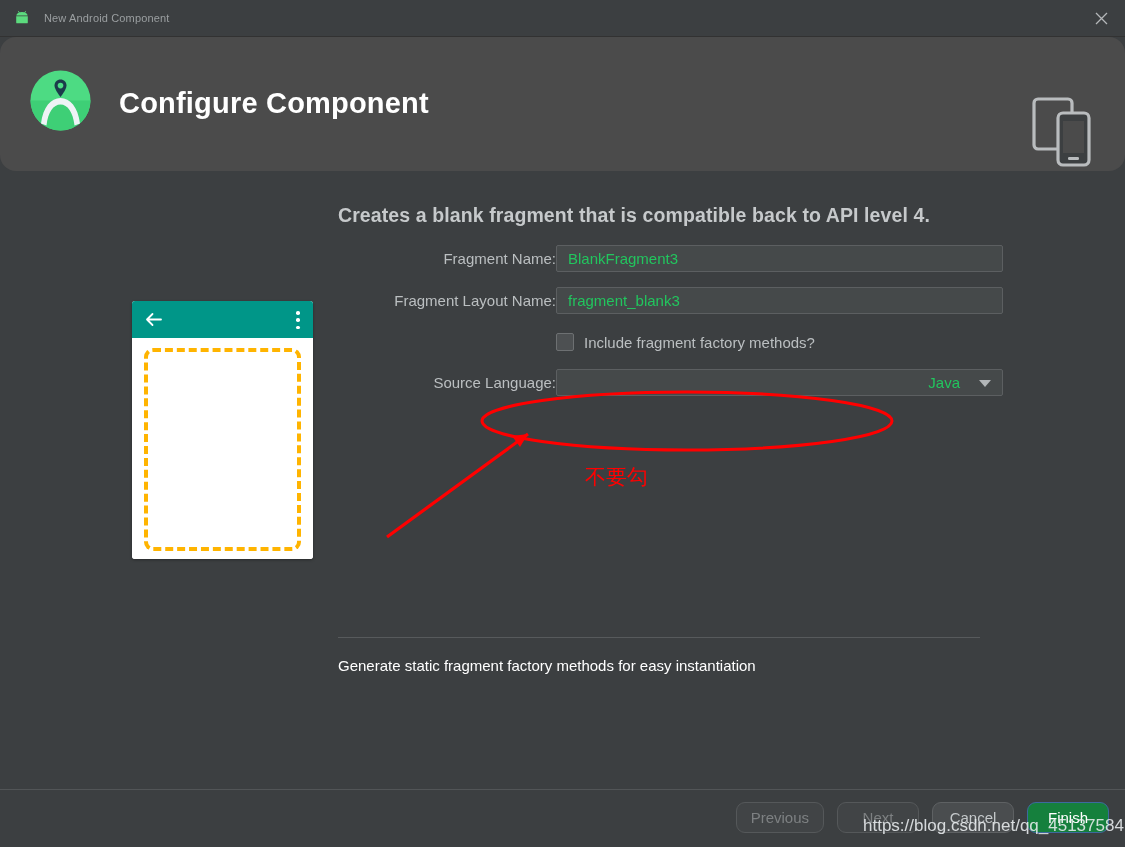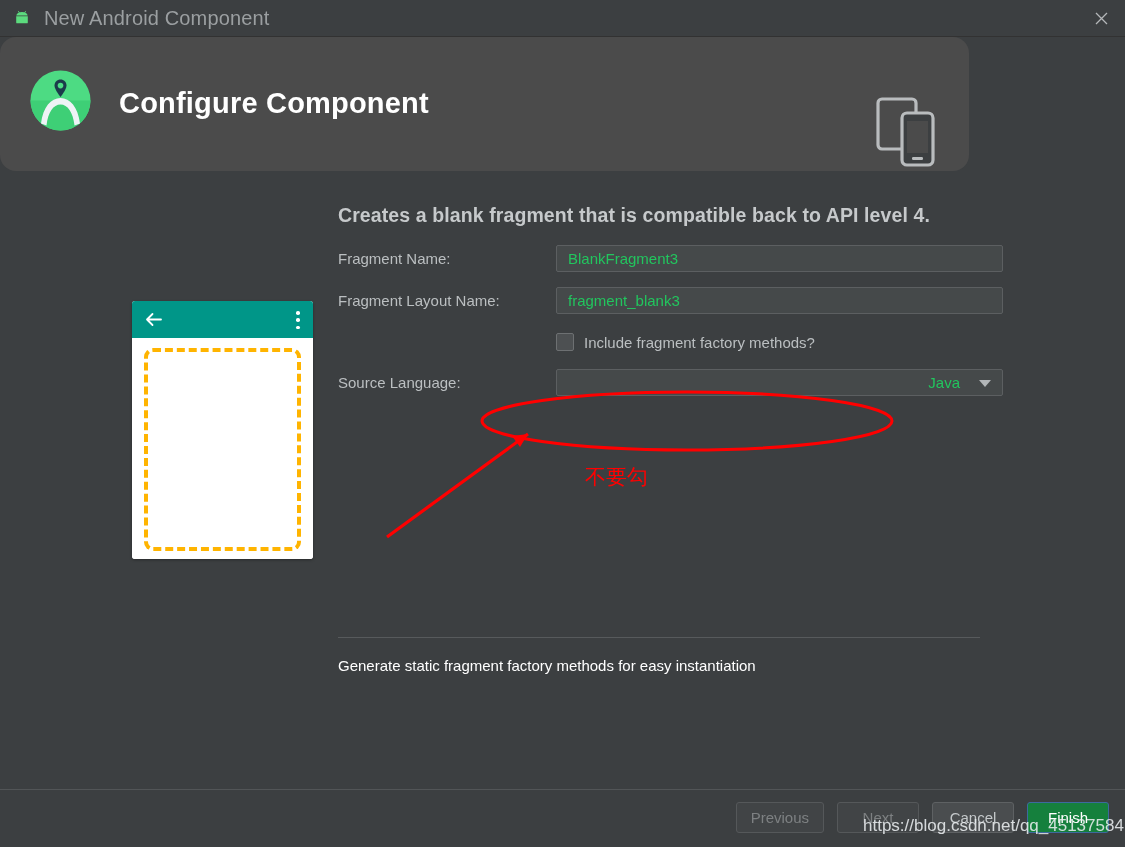--- a/index.html
+++ b/index.html
@@ -27,36 +27,36 @@
     align-items: center;
   }
   .titlebar-icon {
     margin-left: 12px;
     width: 20px; height: 20px;
     display: flex; align-items: center; justify-content: center;
   }
   .titlebar-title {
     margin-left: 12px;
     color: #9b9fa1;
-    font-size: 20px;
+    font-size: 11px;
     letter-spacing: .15px;
   }
   .titlebar-close {
     position: absolute;
     right: 0; top: 0;
     width: 48px; height: 36px;
     display: flex; align-items: center; justify-content: center;
     color: #b4b7b9;
   }
 
   
   .header {
     position: absolute;
     left: 0; top: 37px;
-    width: 969px; height: 134px;
+    width: 1125px; height: 134px;
     background: #4b4b4b;
     display: flex;
     align-items: center;
     border-radius: 16px;
   }
   .as-logo {
     position: absolute;
     left: 27px; top: 30px;
     width: 67px; height: 67px;
   }
@@ -148,20 +148,21 @@
     display: flex;
     align-items: center;
     margin-top: 14px;
     height: 28px;
   }
   .row-label {
     width: 218px;
     color: #bbbfc1;
     font-size: 15px;
     flex: none;
+    text-align: right;
   }
   .field {
     flex: 1;
     height: 27px;
     background: #45494a;
     border: 1px solid #5c5f61;
     border-radius: 2px;
     color: #22c55e;
     font-size: 15px;
     display: flex;
@@ -233,21 +234,21 @@
   .footer-buttons {
     position: absolute;
     right: 16px; top: 12px;
     display: flex;
     gap: 13px;
   }
   .btn {
     height: 31px;
     min-width: 82px;
     padding: 7px 14px;
-    border-radius: 3px;
+    border-radius: 9px;
     border: 1px solid #5e6163;
     background: #4a4d4f;
     color: #c4c8ca;
     font-size: 15px;
     display: flex;
     align-items: center;
     justify-content: center;
     box-sizing: border-box;
   }
   .btn.disabled {

